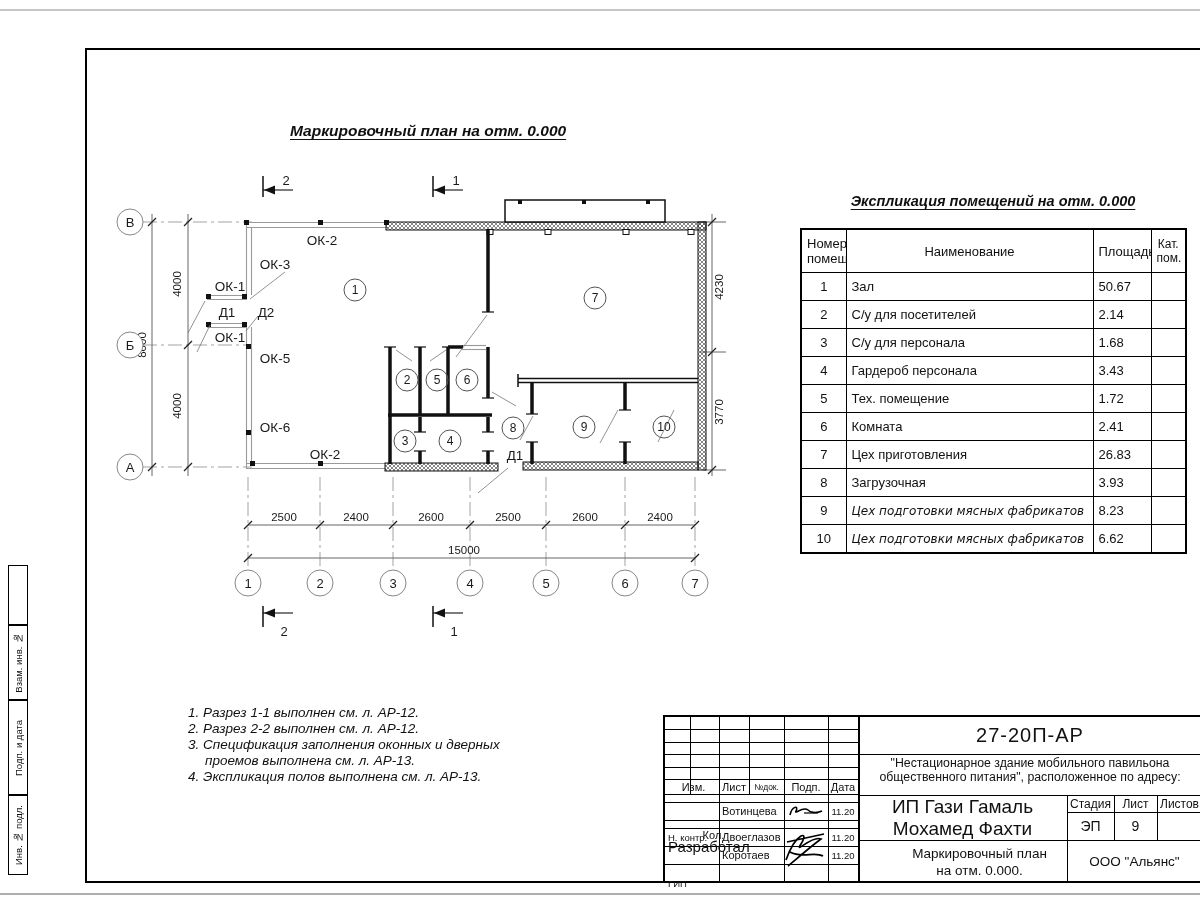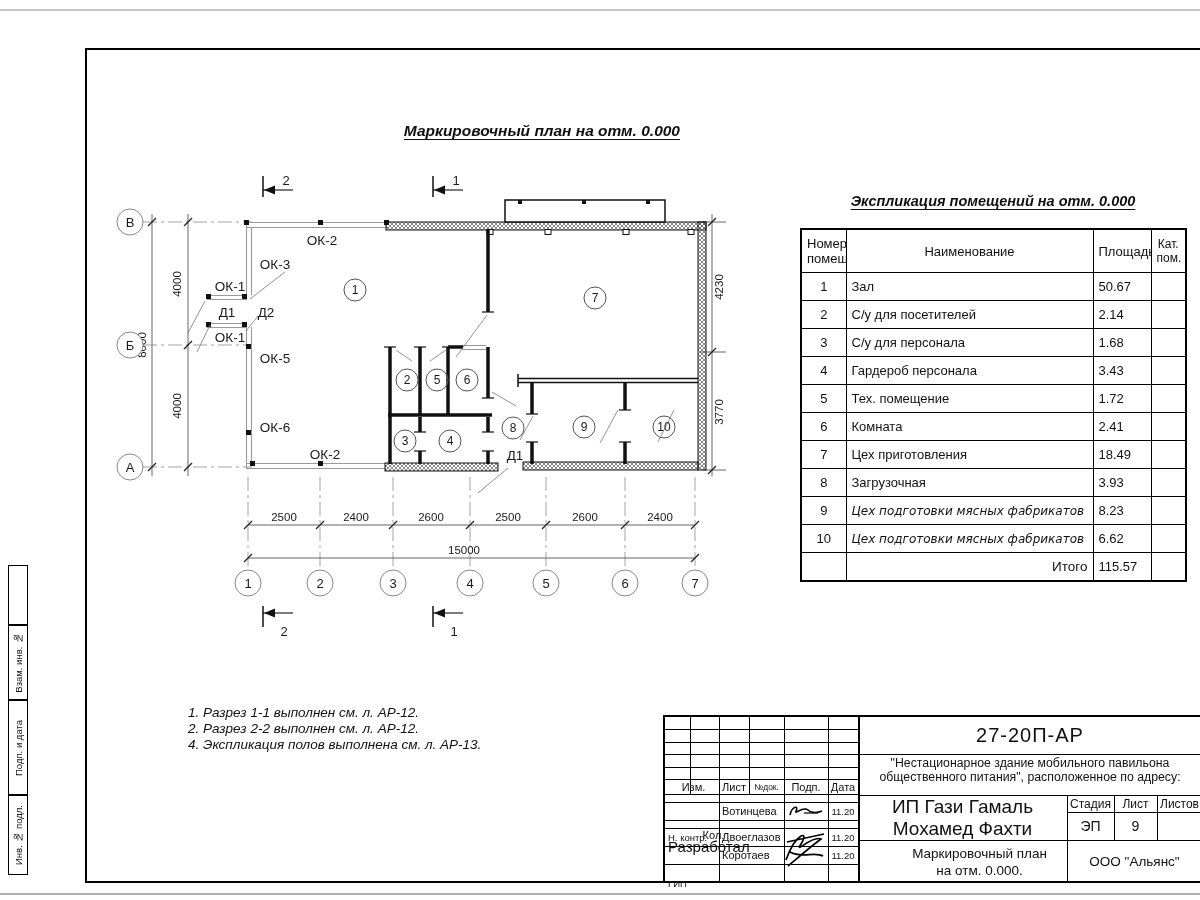--- a/index.html
+++ b/index.html
@@ -51,21 +51,21 @@
 <div class="sidebox" style="top:625px;height:75px;">
     <span>Взам. инв. №</span>
   </div>
 <div class="sidebox" style="top:700px;height:95px;">
     <span>Подп. и дата</span>
   </div>
 <div class="sidebox" style="top:795px;height:80px;">
     <span>Инв. № подл.</span>
   </div>
 
-<div class="abs dwg-title" style="left:290px;top:122px;width:390px;text-align:right;font-size:15.5px;">Маркировочный план на отм. 0.000</div>
+<div class="abs dwg-title" style="left:290px;top:122px;width:390px;text-align:left;font-size:15.5px;">Маркировочный план на отм. 0.000</div>
 
 <div class="abs dwg-title" style="left:798px;top:193px;width:390px;text-align:center;font-size:14.5px;">Экспликация помещений на отм. 0.000</div>
 
 <svg class="abs" style="left:105px;top:165px;" width="650" height="485" viewBox="105 165 650 485">
   <defs>
     <pattern id="hatch" width="4" height="4" patternUnits="userSpaceOnUse">
       <path d="M0 4 L4 0 M0 0 L4 4" stroke="#555" stroke-width="0.7" fill="none"></path>
     </pattern>
   </defs>
 
@@ -367,53 +367,48 @@
       </tr>
   <tr>
         <td class="c-num">6</td>
         <td class="c-name">Комната</td>
         <td class="c-area">2.41</td>
         <td></td>
       </tr>
   <tr>
         <td class="c-num">7</td>
         <td class="c-name">Цех приготовления</td>
-        <td class="c-area">18.49</td>
+        <td class="c-area">26.83</td>
         <td></td>
       </tr>
   <tr>
         <td class="c-num">8</td>
         <td class="c-name">Загрузочная</td>
         <td class="c-area">3.93</td>
         <td></td>
       </tr>
   <tr>
         <td class="c-num">9</td>
         <td class="c-name hand">Цех подготовки мясных фабрикатов</td>
         <td class="c-area">8.23</td>
         <td></td>
       </tr>
   <tr>
         <td class="c-num">10</td>
         <td class="c-name hand">Цех подготовки мясных фабрикатов</td>
         <td class="c-area">6.62</td>
         <td></td>
       </tr>
-  <tr>
-    <td></td>
-    <td class="total-lbl">Итого</td>
-    <td class="c-area">115.57</td>
-    <td></td>
-  </tr>
 </tbody>
   </table>
 
 <div class="notes">
   <div>1. Разрез 1-1 выполнен см. л. АР-12.</div>
   <div>2. Разрез 2-2 выполнен см. л. АР-12.</div>
+  <div>3. Спецификация заполнения оконных и дверных проемов выполнена см. л. АР-13.</div>
   <div>4. Экспликация полов выполнена см. л. АР-13.</div>
 </div>
 
 <div class="tb">
 
   <div class="v" style="left:25px;top:0;height:77px;"></div>
   <div class="v" style="left:54px;top:0;height:166px;"></div>
   <div class="v" style="left:84px;top:0;height:77px;"></div>
   <div class="v" style="left:119px;top:0;height:166px;"></div>
   <div class="v" style="left:163px;top:0;height:166px;"></div>

